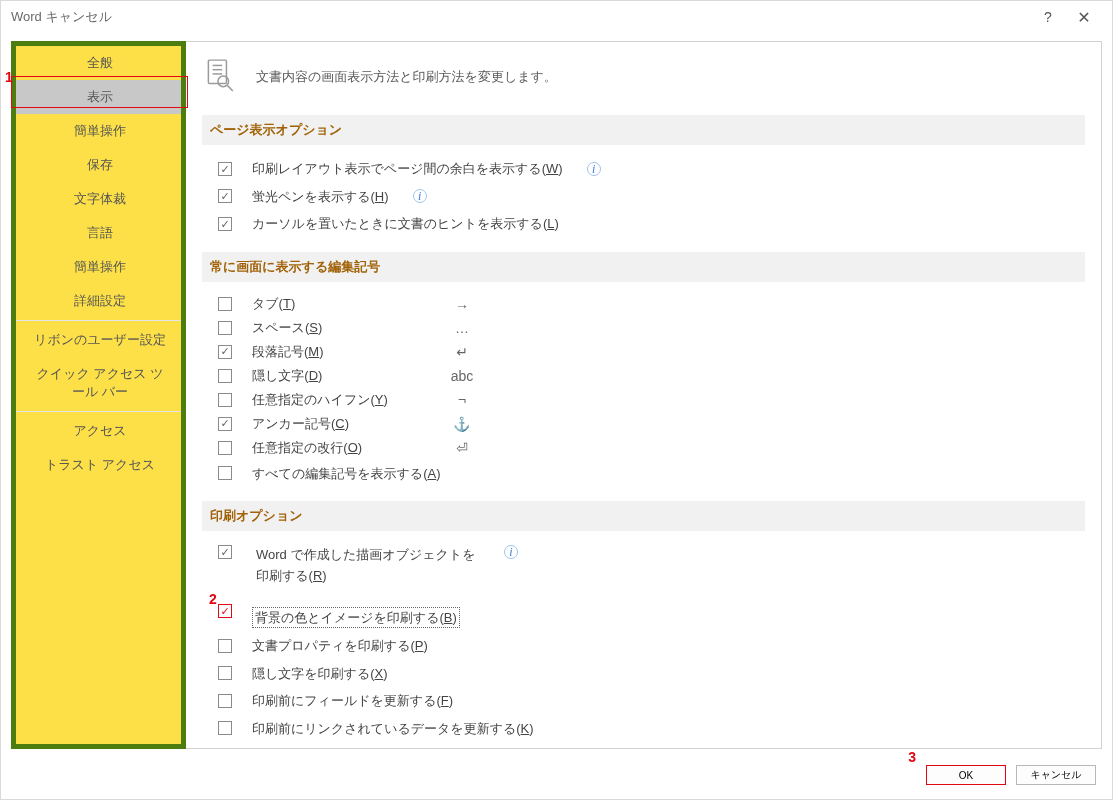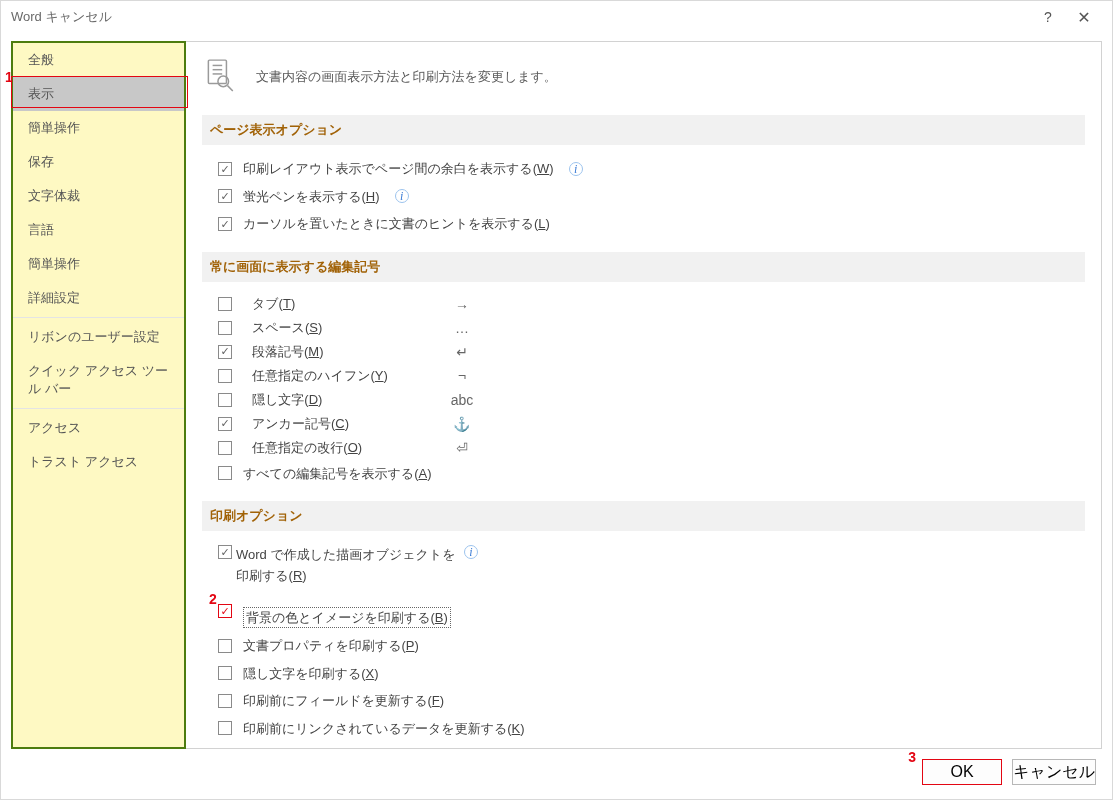--- a/index.html
+++ b/index.html
@@ -8,64 +8,64 @@
   .dialog { position: absolute; inset: 0; background: #fff; border: 1px solid #d9d9d9; }
 
   .titlebar { display: flex; align-items: center; height: 32px; padding: 0 10px; }
   .titlebar .title { flex: 1; color: #6a6a6a; font-size: 13px; }
   .titlebar .btn { width: 36px; height: 32px; display: flex; align-items: center; justify-content: center;
                    color: #555; font-size: 14px; }
   .titlebar .close { font-size: 16px; }
 
   .body { display: flex; position: absolute; top: 40px; left: 10px; right: 10px; bottom: 50px; }
 
-  .sidebar { width: 175px; border: 2px solid #4d7c0f; background: #fef9c3; }
+  .sidebar { width: 175px; border: 5px solid #4d7c0f; background: #fde047; text-align: center; }
   .sidebar .item { padding: 8px 12px; color: #555; cursor: default; border-left: 3px solid transparent; }
   .sidebar .item.active { background: #c8c8c8; }
   .sidebar .sep { height: 1px; background: #e4e4e4; margin: 2px 0; }
 
   .content { flex: 1; border: 1px solid #d2d2d2; border-left: none; padding: 10px 16px 10px 16px; overflow-y: auto; position: relative; }
 
   .header-row { display: flex; align-items: center; gap: 20px; color: #595959; margin-bottom: 20px; padding-top: 6px; }
   .header-row svg { width: 34px; height: 34px; }
 
   .section-title { background: #f1f1f1; color: #a16207; font-weight: bold; font-size: 13px;
                    padding: 6px 8px; margin-bottom: 10px; margin-top: 14px; }
   .section-title:first-of-type { margin-top: 0; }
 
-  .chk-row { display: flex; align-items: center; padding: 4px 0 4px 16px; gap: 11px; line-height: 1.5; }
+  .chk-row { display: flex; align-items: center; padding: 4px 0 4px 16px; gap: 20px; line-height: 1.5; }
   .chk { width: 14px; height: 14px; border: 1px solid #8a8a8a; background: #fff; display:inline-flex;
          align-items:center; justify-content:center; font-size:11px; color:#606060; flex-shrink:0; }
   .chk.checked::before { content: "✓"; }
   .chk.red { border-color: #e30613; color: #e30613; }
   .chk-label u { text-decoration: underline; }
   .info { color: #3a7bd5; font-size: 12px; margin-left: 4px; border:1px solid #9cc3ed; border-radius:50%; width:14px; height:14px; display:inline-flex; align-items:center; justify-content:center; font-style: italic; font-family: Georgia, serif; }
 
   .sym-col { width: 60px; text-align: center; color: #666; font-size: 14px; }
   .mark-row { display: grid; grid-template-columns: 34px 180px 60px; align-items: center; padding: 3px 0 3px 16px; }
   .mark-row .chk { margin-right: 0; }
 
   .footer { position: absolute; right: 16px; bottom: 14px; display: flex; gap: 10px; }
-  .footer button { min-width: 80px; height: 26px; background: #fdfdfd; border: 1px solid #b7b7b7; font-size: 16px;
+  .footer button { min-width: 80px; height: 20px; background: #fdfdfd; border: 1px solid #b7b7b7; font-size: 10px;
                    font-family: inherit; cursor: pointer; }
 
   
   .anno { position: absolute; color: #e30613; font-weight: bold; font-size: 14px; z-index: 50; }
   #anno1 { left: 4px; top: 68px; }
   #anno2 { left: 208px; top: 590px; }
   #anno3 { right: 196px; bottom: 34px; }
 
   
   .hl-sidebar { position: absolute; left: 10px; top: 75px; width: 177px; height: 32px; border: 1px solid #e30613; pointer-events: none; z-index:40; }
   
   .hl-chk2 { border: 1px dotted #666; padding: 0 2px; margin-top: 12px; }
   
   .hl-ok { border: 1px solid #e30613 !important; }
 
-  .wrap-opt { display:flex; align-items:flex-start; gap:4px; padding:4px 0 4px 16px; }
+  .wrap-opt { display:flex; align-items:flex-start; gap:24px; padding:4px 0 4px 16px; }
   .wrap-opt .lbl { max-width: 220px; line-height:1.6; }
 </style>
 </head>
 <body>
 
 <div class="dialog">
 
   <div class="titlebar">
     <div class="title">Word キャンセル</div>
     <div class="btn">?</div>
@@ -143,27 +143,27 @@
             <span class="chk-label">スペース(<u>S</u>)</span>
             <span class="sym-col">…</span>
           </div>
           <div class="mark-row">
             <span class="chk checked"></span>
             <span class="chk-label">段落記号(<u>M</u>)</span>
             <span class="sym-col">↵</span>
           </div>
           <div class="mark-row">
             <span class="chk"></span>
+            <span class="chk-label">隠し文字(<u>D</u>)</span>
+            <span class="sym-col">abc</span>
+          </div>
+          <div class="mark-row">
+            <span class="chk"></span>
             <span class="chk-label">任意指定のハイフン(<u>Y</u>)</span>
             <span class="sym-col">¬</span>
-          </div>
-          <div class="mark-row">
-            <span class="chk"></span>
-            <span class="chk-label">隠し文字(<u>D</u>)</span>
-            <span class="sym-col">abc</span>
           </div>
           <div class="mark-row">
             <span class="chk checked"></span>
             <span class="chk-label">アンカー記号(<u>C</u>)</span>
             <span class="sym-col">⚓</span>
           </div>
           <div class="mark-row">
             <span class="chk"></span>
             <span class="chk-label">任意指定の改行(<u>O</u>)</span>
             <span class="sym-col">⏎</span>

